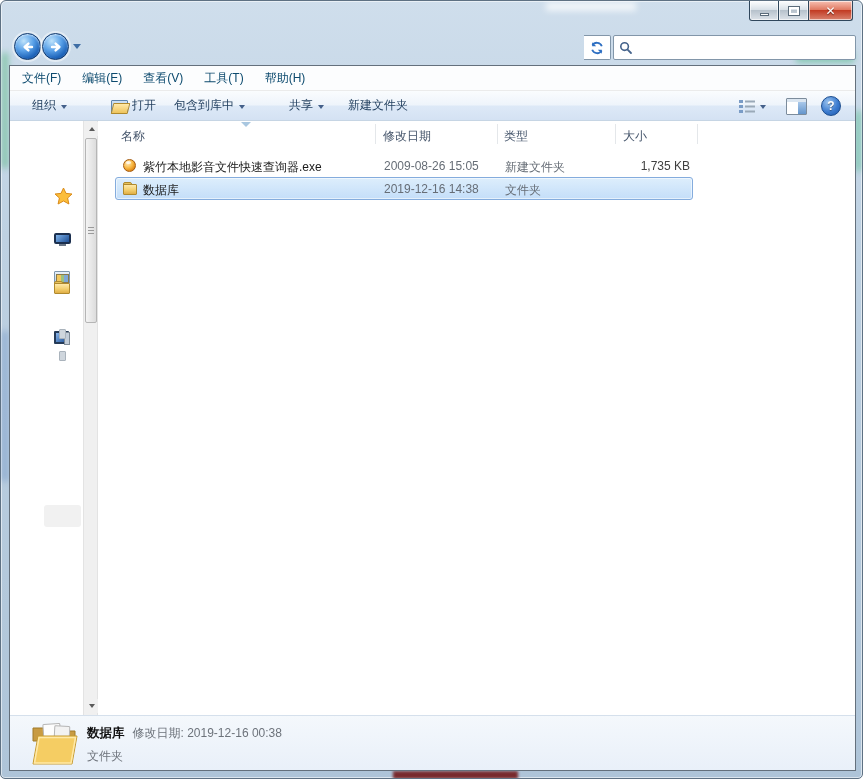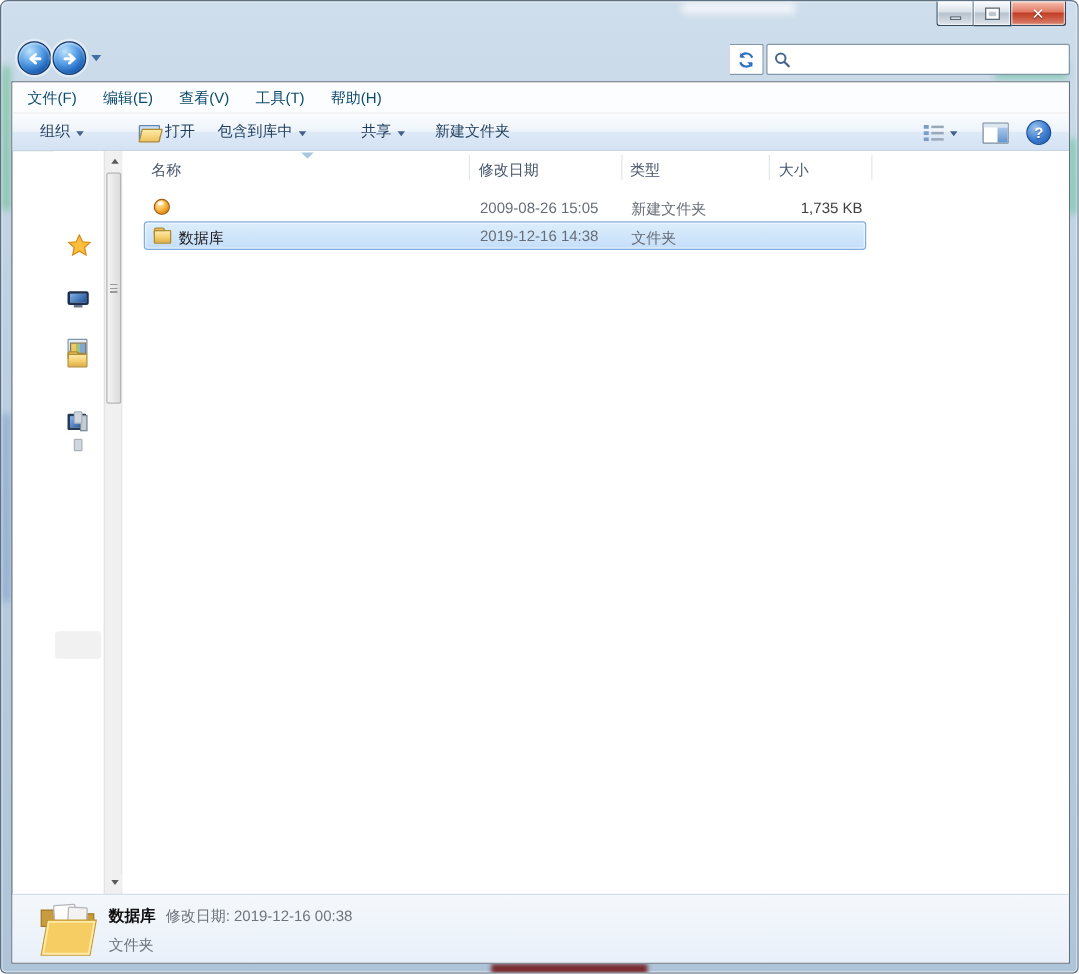--- a/index.html
+++ b/index.html
@@ -332,20 +332,21 @@
           <span class="col-label" style="left:525px">大小</span>
           <div class="col-sep" style="left:277px"></div>
           <div class="col-sep" style="left:399px"></div>
           <div class="col-sep" style="left:517px"></div>
           <div class="col-sep" style="left:599px"></div>
         </div>
 
         <div class="rows">
           <div class="row" style="top:6px">
             <span class="c-icon app-icon"></span>
+            <span class="c-name">紫竹本地影音文件快速查询器.exe</span>
             <span class="c-date">2009-08-26 15:05</span>
             <span class="c-type">新建文件夹</span>
             <span class="c-size">1,735 KB</span>
           </div>
           <div class="row selected" style="top:29px">
             <span class="c-icon mini-folder" style="width:14px"></span>
             <span class="c-name">数据库</span>
             <span class="c-date">2019-12-16 14:38</span>
             <span class="c-type">文件夹</span>
             <span class="c-size"></span>

